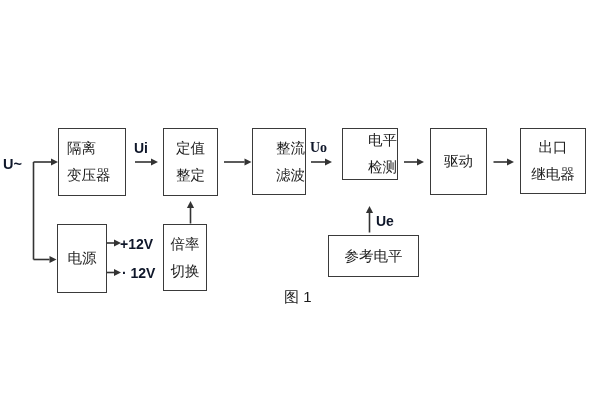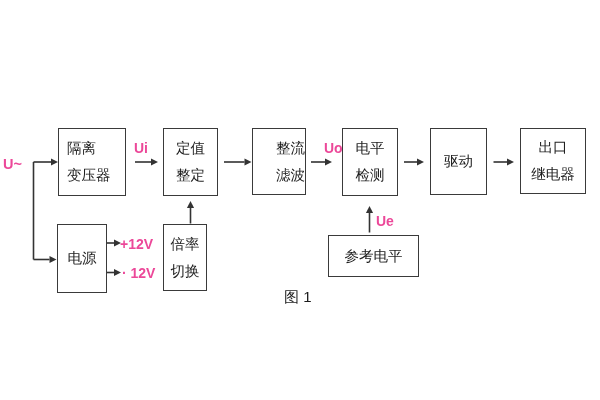--- a/index.html
+++ b/index.html
@@ -28,39 +28,39 @@
     color: #1c1c1c;
     font-size: 14.5px;
     line-height: 27px;
     white-space: nowrap;
   }
   .box.left-align { align-items: flex-start; padding-left: 8px; }
   
   #b-transformer { left: 58px;  top: 128px; width: 68px; height: 68px; }
   #b-setting     { left: 163px; top: 128px; width: 55px; height: 68px; }
   #b-rectifier   { left: 252px; top: 128px; width: 54px; height: 67px; padding-left: 23px; }
-  #b-detector    { left: 342px; top: 128px; width: 56px; height: 68px; }
+  #b-detector    { left: 342px; top: 128px; width: 56px; height: 52px; align-items: flex-end; }
   #b-driver      { left: 430px; top: 128px; width: 57px; height: 67px; }
   #b-relay       { left: 520px; top: 128px; width: 66px; height: 66px; }
   
   #b-power       { left: 57px;  top: 224px; width: 50px; height: 69px; }
   #b-ratio       { left: 163px; top: 224px; width: 44px; height: 67px; }
   #b-reference   { left: 328px; top: 235px; width: 91px; height: 42px; }
 
   .lbl {
     position: absolute;
-    color: #ec4899;
+    color: #0f172a;
     font-weight: bold;
     font-size: 14px;
     line-height: 16px;
     white-space: nowrap;
   }
   #l-input { left: 3px;   top: 156px; font-size: 14.5px; }
   #l-ui    { left: 134px; top: 140px; }
-  #l-uo    { left: 324px; top: 140px; }
+  #l-uo    { left: 310px; top: 140px; font-family: Liberation Serif, serif; }
   #l-ue    { left: 376px; top: 213px; }
   #l-plus  { left: 120px; top: 236px; }
   #l-minus { left: 122px; top: 265px; }
   #caption {
     position: absolute;
     left: 284px; top: 288px;
     color: #1c1c1c;
     font-size: 15px;
     line-height: 17px;
     white-space: nowrap;

